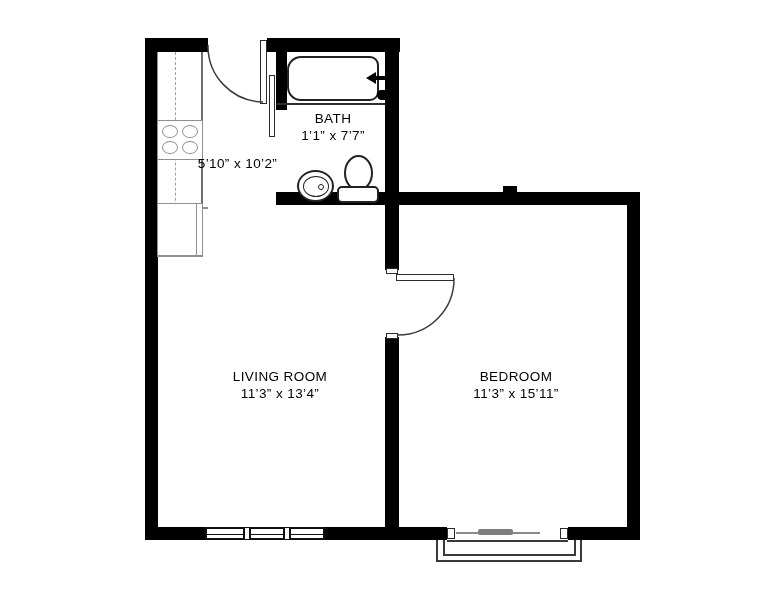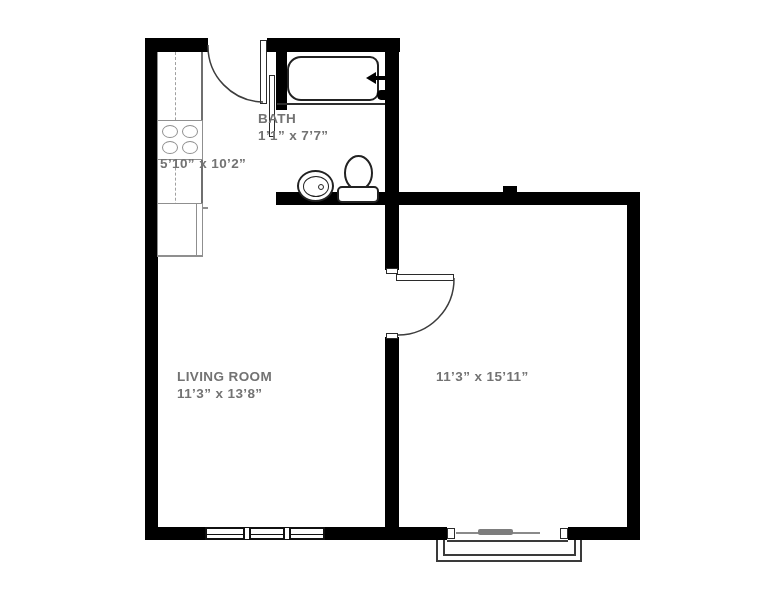--- a/index.html
+++ b/index.html
@@ -7,22 +7,22 @@
   .canvas{position:relative;width:774px;height:599px;background:#ffffff;overflow:hidden;
           font-family:"Liberation Sans", sans-serif;}
   .wall{position:absolute;background:#000000;}
   .jamb{position:absolute;background:#ffffff;border:1.5px solid #2b2b2b;box-sizing:border-box;}
   .leaf{position:absolute;background:#ffffff;border:1.5px solid #2b2b2b;box-sizing:border-box;}
   .fixline{position:absolute;background:#2e2e2e;}
   .kline{position:absolute;background:#8f8f8f;}
   .fixture{position:absolute;background:#ffffff;border:2px solid #222222;box-sizing:border-box;}
   .kfixture{position:absolute;background:#ffffff;border:1.5px solid #8f8f8f;box-sizing:border-box;}
   .burner{position:absolute;background:#ffffff;border:1.5px solid #8f8f8f;border-radius:50%;box-sizing:border-box;}
-  .room-label{position:absolute;color:#737373;font-size:13.5px;line-height:17px;
-              font-weight:700;letter-spacing:0.4px;}
+  .room-label{position:absolute;text-align:center;color:#000000;font-size:13.5px;line-height:17px;
+              font-weight:400;letter-spacing:0.4px;}
   .room-label .nm{text-transform:uppercase;}
   svg.overlay{position:absolute;left:0;top:0;pointer-events:none;}
   .windowbox{position:absolute;background:#ffffff;border:2px solid #111111;box-sizing:border-box;}
   .mullion{position:absolute;background:#ffffff;border-left:2px solid #111;border-right:2px solid #111;box-sizing:border-box;}
   .bayframe{position:absolute;border:2px solid #3a3a3a;border-top:none;box-sizing:border-box;background:transparent;}
 </style>
 </head>
 <body>
 
 <div class="canvas">
@@ -99,22 +99,23 @@
 
   <div class="room-label" style="left:258px;top:110px;width:150px;">
     <div class="nm">BATH</div>
     <div class="dm">1’1” x 7’7”</div>
   </div>
 
   <div class="room-label" style="left:160px;top:155px;width:155px;">
     <div class="dm">5’10” x 10’2”</div>
   </div>
 
-  <div class="room-label" style="left:177px;top:368px;width:160px;">
+  <div class="room-label" style="left:200px;top:368px;width:160px;">
     <div class="nm">LIVING ROOM</div>
-    <div class="dm">11’3” x 13’8”</div>
+    <div class="dm">11’3” x 13’4”</div>
   </div>
 
   <div class="room-label" style="left:436px;top:368px;width:160px;">
+    <div class="nm">BEDROOM</div>
     <div class="dm">11’3” x 15’11”</div>
   </div>
 
 </div>
 
 </body></html>

